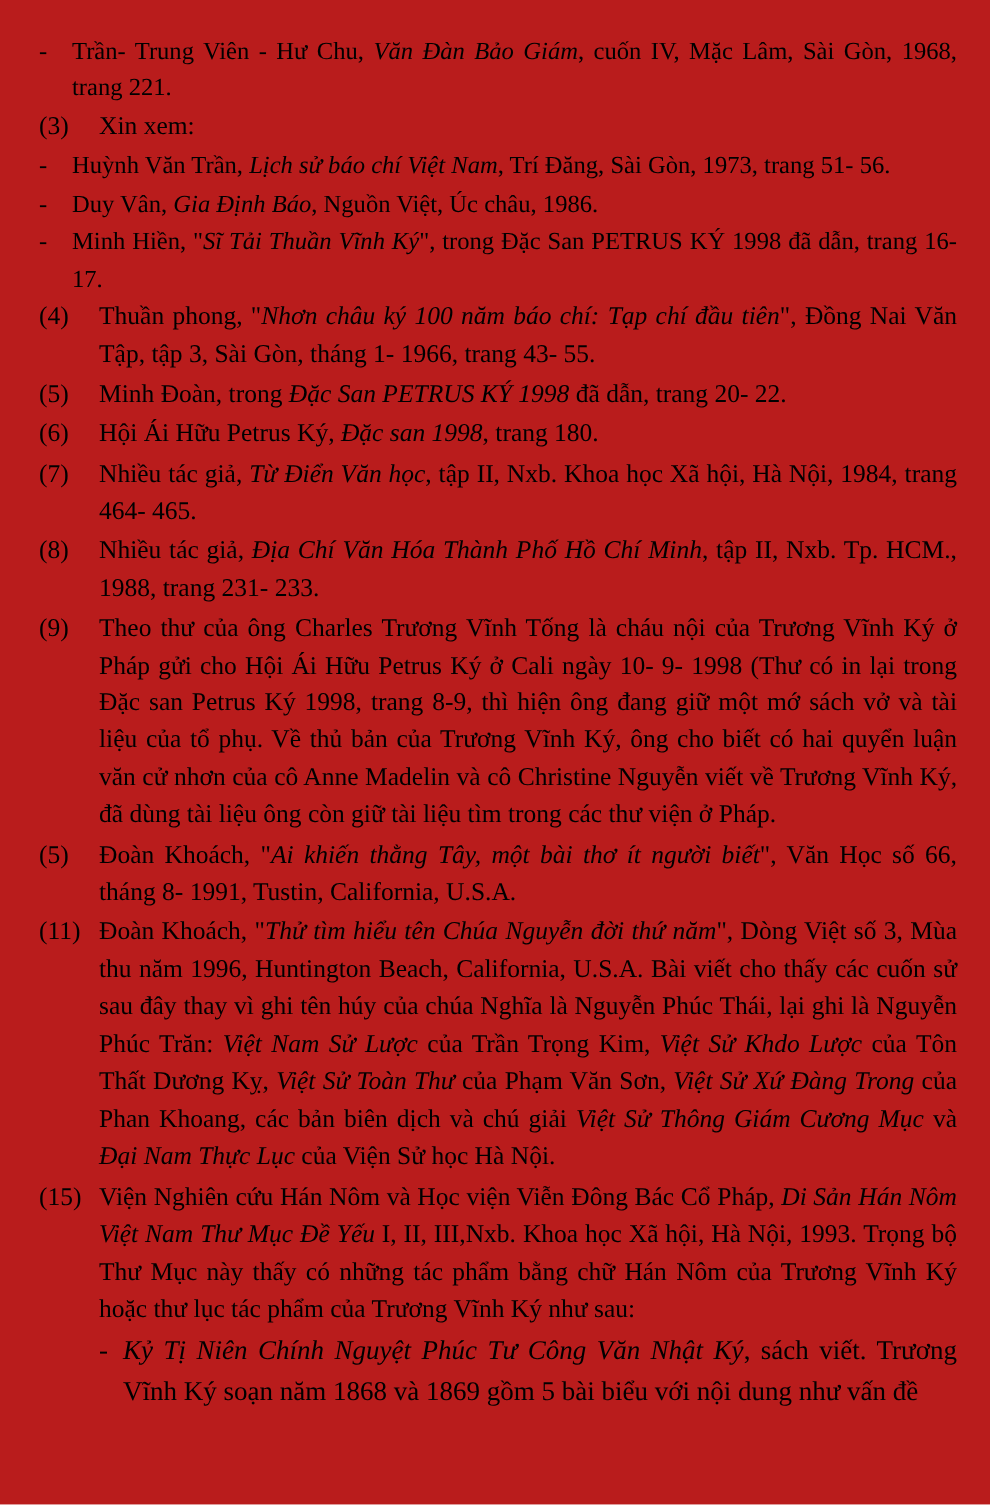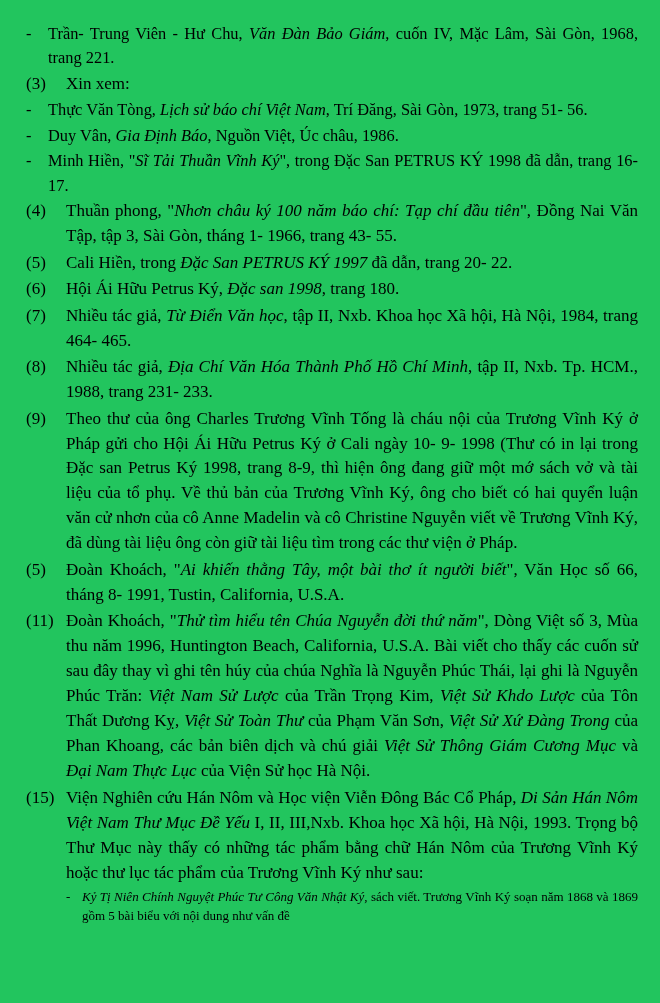--- a/index.html
+++ b/index.html
@@ -8,21 +8,21 @@
     background: #ffffff;
   }
   body {
     font-family: "Liberation Serif", serif;
     color: #000000;
   }
   #page {
     position: relative;
     width: 660px;
     height: 1003px;
-    background: #22c55e;
+    background: #b91c1c;
     overflow: hidden;
   }
   .content {
     position: absolute;
     left: 26px;
     top: 22px;
     width: 612px;
   }
   .num-hang {
     display: block;
@@ -49,21 +49,21 @@
     text-indent: -22px;
     margin-bottom: 1.5px;
   }
   .dash-hang .lbl {
     display: inline-block;
     width: 22px;
     text-indent: 0;
   }
   .sub-dash {
     display: block;
-    font-size: 13px;
+    font-size: 18px;
     line-height: 1.47;
     text-align: justify;
     text-justify: inter-word;
     margin-left: 40px;
     padding-left: 16px;
     text-indent: -16px;
     margin-bottom: 1.5px;
   }
   .sub-dash .lbl {
     display: inline-block;
@@ -74,25 +74,25 @@
     font-style: italic;
   }
 </style>
 </head>
 <body>
 
 <div id="page">
   <div class="content" id="blocks">
       <div class="dash-hang"><span class="lbl">-</span><span>Trần- Trung Viên - Hư Chu, </span><i>Văn Đàn Bảo Giám</i><span>, cuốn IV, Mặc Lâm, Sài Gòn, 1968, trang 221.</span></div>
       <div class="num-hang"><span class="lbl">(3)</span><span>Xin xem:</span></div>
-      <div class="dash-hang"><span class="lbl">-</span><span>Thực Văn Tòng, </span><i>Lịch sử báo chí Việt Nam</i><span>, Trí Đăng, Sài Gòn, 1973, trang 51- 56.</span></div>
+      <div class="dash-hang"><span class="lbl">-</span><span>Huỳnh Văn Trần, </span><i>Lịch sử báo chí Việt Nam</i><span>, Trí Đăng, Sài Gòn, 1973, trang 51- 56.</span></div>
       <div class="dash-hang"><span class="lbl">-</span><span>Duy Vân, </span><i>Gia Định Báo</i><span>, Nguồn Việt, Úc châu, 1986.</span></div>
       <div class="dash-hang"><span class="lbl">-</span><span>Minh Hiền, "</span><i>Sĩ Tải Thuần Vĩnh Ký</i><span>", trong Đặc San PETRUS KÝ 1998 đã dẫn, trang 16- 17.</span></div>
       <div class="num-hang"><span class="lbl">(4)</span><span>Thuần phong, "</span><i>Nhơn châu ký 100 năm báo chí: Tạp chí đầu tiên</i><span>", Đồng Nai Văn Tập, tập 3, Sài Gòn, tháng 1- 1966, trang 43- 55.</span></div>
-      <div class="num-hang"><span class="lbl">(5)</span><span>Cali Hiền, trong </span><i>Đặc San PETRUS KÝ 1997</i><span> đã dẫn, trang 20- 22.</span></div>
+      <div class="num-hang"><span class="lbl">(5)</span><span>Minh Đoàn, trong </span><i>Đặc San PETRUS KÝ 1998</i><span> đã dẫn, trang 20- 22.</span></div>
       <div class="num-hang"><span class="lbl">(6)</span><span>Hội Ái Hữu Petrus Ký, </span><i>Đặc san 1998</i><span>, trang 180.</span></div>
       <div class="num-hang"><span class="lbl">(7)</span><span>Nhiều tác giả, </span><i>Từ Điển Văn học</i><span>, tập II, Nxb. Khoa học Xã hội, Hà Nội, 1984, trang 464- 465.</span></div>
       <div class="num-hang"><span class="lbl">(8)</span><span>Nhiều tác giả, </span><i>Địa Chí Văn Hóa Thành Phố Hồ Chí Minh</i><span>, tập II, Nxb. Tp. HCM., 1988, trang 231- 233.</span></div>
       <div class="num-hang"><span class="lbl">(9)</span><span>Theo thư của ông Charles Trương Vĩnh Tống là cháu nội của Trương Vĩnh Ký ở Pháp gửi cho Hội Ái Hữu Petrus Ký ở Cali ngày 10- 9- 1998 (Thư có in lại trong Đặc san Petrus Ký 1998, trang 8-9, thì hiện ông đang giữ một mớ sách vở và tài liệu của tổ phụ. Về thủ bản của Trương Vĩnh Ký, ông cho biết có hai quyển luận văn cử nhơn của cô Anne Madelin và cô Christine Nguyễn viết về Trương Vĩnh Ký, đã dùng tài liệu ông còn giữ tài liệu tìm trong các thư viện ở Pháp.</span></div>
       <div class="num-hang"><span class="lbl">(5)</span><span>Đoàn Khoách, "</span><i>Ai khiến thằng Tây, một bài thơ ít người biết</i><span>", Văn Học số 66, tháng 8- 1991, Tustin, California, U.S.A.</span></div>
       <div class="num-hang"><span class="lbl">(11)</span><span>Đoàn Khoách, "</span><i>Thử tìm hiểu tên Chúa Nguyễn đời thứ năm</i><span>", Dòng Việt số 3, Mùa thu năm 1996, Huntington Beach, California, U.S.A. Bài viết cho thấy các cuốn sử sau đây thay vì ghi tên húy của chúa Nghĩa là Nguyễn Phúc Thái, lại ghi là Nguyễn Phúc Trăn: </span><i>Việt Nam Sử Lược</i><span> của Trần Trọng Kim, </span><i>Việt Sử Khdo Lược</i><span> của Tôn Thất Dương Kỵ, </span><i>Việt Sử Toàn Thư</i><span> của Phạm Văn Sơn, </span><i>Việt Sử Xứ Đàng Trong</i><span> của Phan Khoang, các bản biên dịch và chú giải </span><i>Việt Sử Thông Giám Cương Mục</i><span> và </span><i>Đại Nam Thực Lục</i><span> của Viện Sử học Hà Nội.</span></div>
       <div class="num-hang"><span class="lbl">(15)</span><span>Viện Nghiên cứu Hán Nôm và Học viện Viễn Đông Bác Cổ Pháp, </span><i>Di Sản Hán Nôm Việt Nam Thư Mục Đề Yếu</i><span> I, II, III,Nxb. Khoa học Xã hội, Hà Nội, 1993. Trọng bộ Thư Mục này thấy có những tác phẩm bằng chữ Hán Nôm của Trương Vĩnh Ký hoặc thư lục tác phẩm của Trương Vĩnh Ký như sau:</span></div>
       <div class="sub-dash"><span class="lbl">-</span><i>Kỷ Tị Niên Chính Nguyệt Phúc Tư Công Văn Nhật Ký</i><span>, sách viết. Trương Vĩnh Ký soạn năm 1868 và 1869 gồm 5 bài biểu với nội dung như vấn đề</span></div>
     </div>
 </div>

